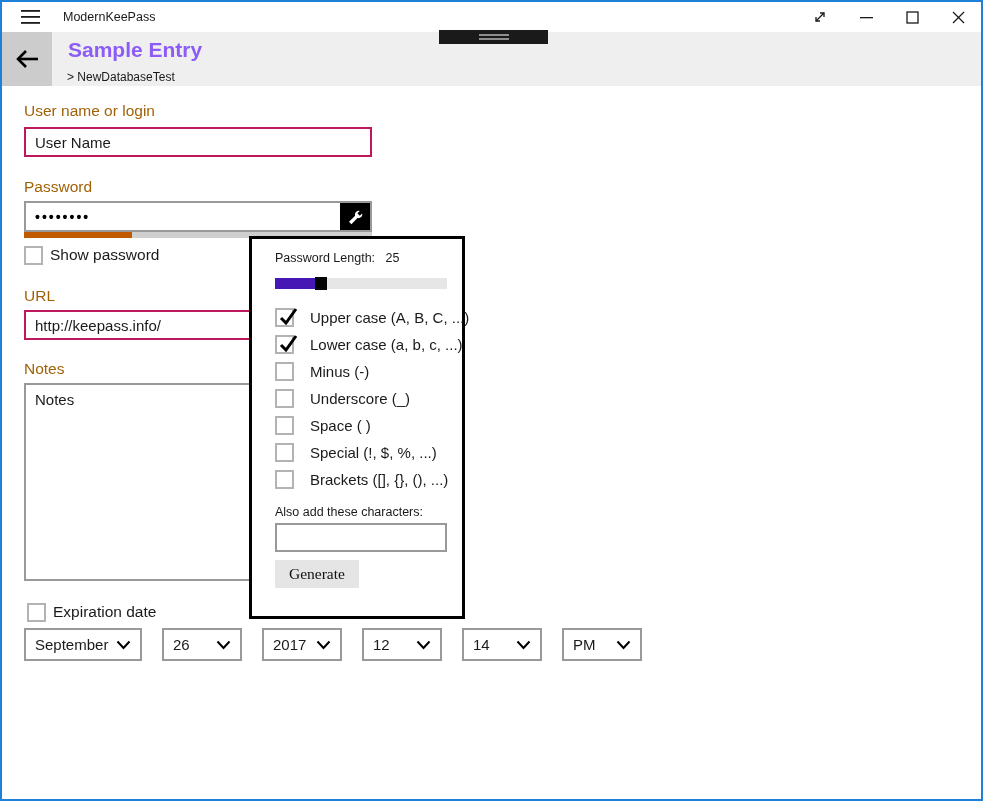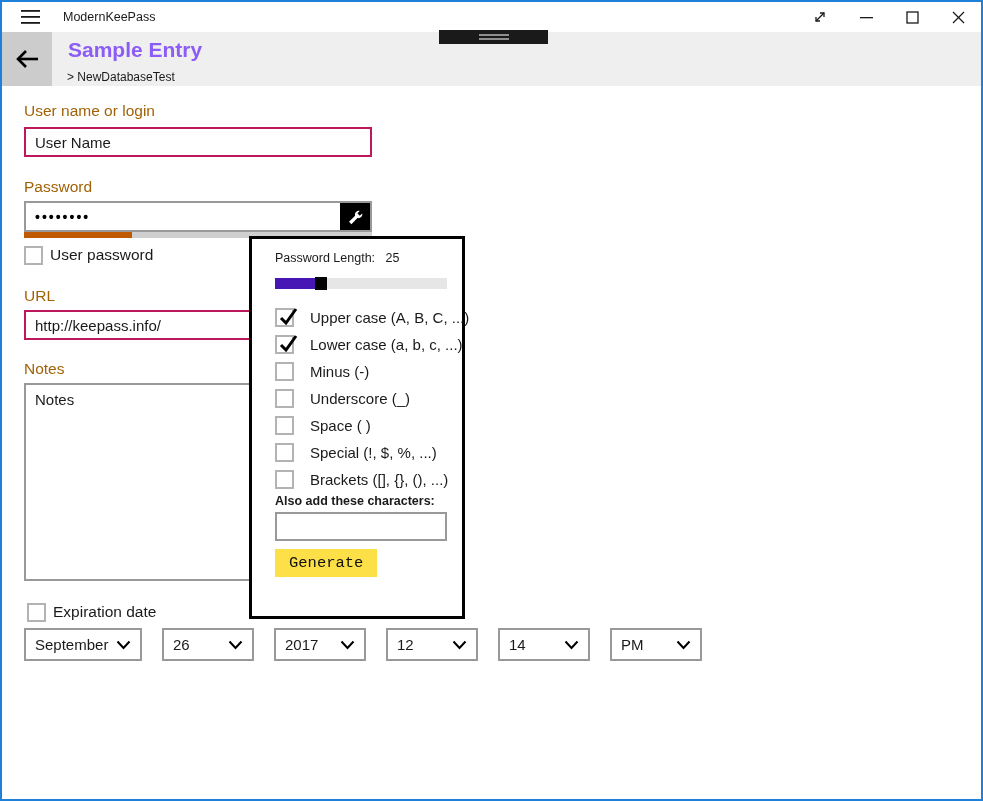--- a/index.html
+++ b/index.html
@@ -59,43 +59,43 @@
   .notes-box { width:348px; height:198px; border:2px solid #999999; background:#fff; resize:none;
                font-family:"Liberation Sans",sans-serif; font-size:15px; color:#1a1a1a; padding:6px 9px; outline:none; }
 
   
   .exp-block { position:absolute; left:22px; top:600px; width:700px; }
   .exp-check { display:flex; align-items:center; height:20px; cursor:pointer; margin-left:3px; }
   .exp-check .lab { font-size:15.5px; margin-left:7px; }
   .date-row { display:flex; margin-top:6px; }
   .dselect { height:33px; border:2px solid #999999; background:#fff; margin-right:20px;
              display:flex; align-items:center; justify-content:space-between;
-             padding:0 9px; font-size:15px; cursor:pointer; width:92px; }
+             padding:0 9px; font-size:15px; cursor:pointer; width:80px; }
   .dselect:first-child { width:118px; }
 
   
   .popup { position:absolute; left:247px; top:234px; width:216px; height:383px;
            background:#fff; border:3px solid #000; }
   .pop-inner { position:absolute; left:23px; top:12px; width:172px; }
   .len-line { font-size:12.5px; color:#1a1a1a; }
   .slider { margin-top:13px; width:172px; height:11px; background:#e6e6e6; position:relative; cursor:pointer; }
   .slider-fill { position:absolute; left:0; top:0; height:11px; width:23%; }
   .slider-thumb { position:absolute; top:-1px; height:13px; width:12px; background:#000; left:23%; }
 
   .opt-list { margin-top:15px; }
   .opt-row { display:flex; align-items:center; height:27px; cursor:pointer; }
   .opt-row .opt-label { font-size:15px; margin-left:16px; white-space:nowrap; }
   .opt-row .checkbox { width:19px; height:19px; }
   .checkbox svg { display:none; position:absolute; left:1px; top:-2px; overflow:visible; }
   .opt-row.checked .checkbox svg { display:block; }
 
-  .also-label { margin-top:1px; font-size:12.5px;font-weight:bold; }
+  .also-label { margin-top:12px; font-size:12.5px; }
   .also-input { margin-top:4px; width:172px; height:29px; border:2px solid #999999;
                 font-family:"Liberation Sans",sans-serif; font-size:14px; padding:0 6px; outline:none; }
-  .gen-btn { margin-top:8px; background:#fde047; border:none; font-family:Liberation Mono, monospace;
+  .gen-btn { margin-top:8px; background:#e5e5e5; border:none; font-family:Liberation Serif, serif;
              font-size:15.5px; color:#111; padding:5px 14px; cursor:pointer; }
 </style>
 </head>
 <body>
 
 <div class="titlebar">
   <div class="hamburger">
     <svg width="19" height="15" viewBox="0 0 19 15">
       <rect x="0" y="0" width="19" height="1.8" fill="#1a1a1a"></rect>
       <rect x="0" y="6" width="19" height="1.8" fill="#1a1a1a"></rect>
@@ -158,21 +158,21 @@
         <path fill="#ffffff" d="M21.5 7.2c.5 1.7 0 3.6-1.3 4.9-1.3 1.3-3.2 1.8-4.9 1.3l-8.1 8.1-3.2-3.2 8.1-8.1c-.5-1.7 0-3.6 1.3-4.9 1.3-1.3 3.2-1.8 4.9-1.3l-3.1 3.1 3.2 3.2 3.1-3.1z"></path>
       </svg>
     </div>
   </div>
   <div class="strength">
     <div class="strength-fill" style="background: rgb(192, 90, 0); width: 31%;"></div>
   </div>
 
   <div class="check-row">
     <div class="checkbox"></div>
-    <span class="lab">User password</span>
+    <span class="lab">Show password</span>
   </div>
 
   <div class="field-label url-label">URL</div>
   <input class="tb" type="text" value="http://keepass.info/" style="">
 
   <div class="field-label notes-label">Notes</div>
   <textarea class="notes-box" style="">Notes</textarea>
 </div>
 
 <div class="exp-block">

